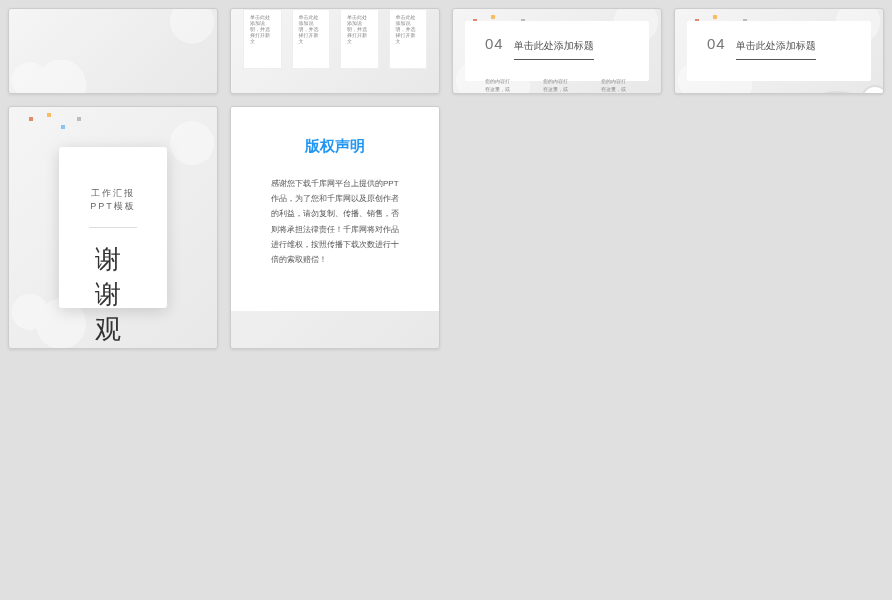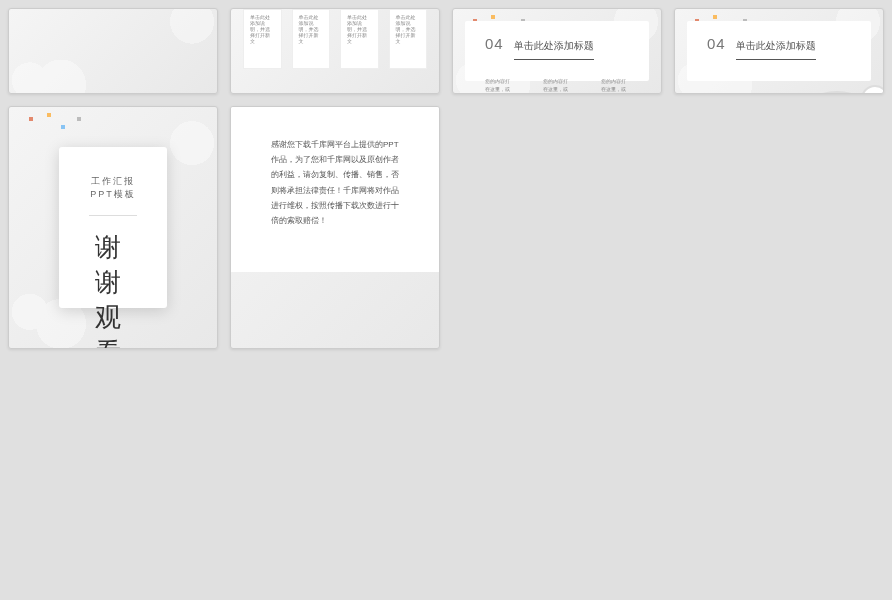--- a/index.html
+++ b/index.html
@@ -156,21 +156,21 @@
     
     .thanks-card {
       position: absolute;
       left: 50px;
       top: 40px;
       right: 50px;
       bottom: 40px;
       background: #fff;
       border-radius: 3px;
       box-shadow: 0 3px 15px rgba(0,0,0,0.15);
-      padding: 28px 30px;
+      padding: 40px 30px;
       text-align: center;
     }
     .thanks-sub1 { font-size: 9px; color: #666; letter-spacing: 2px; margin-bottom: 14px; }
     .thanks-main { font-size: 26px; color: #333; letter-spacing: 10px; margin-bottom: 16px; font-weight: 400; }
     .thanks-sub2 { font-size: 7px; color: #fff; background: #888; padding: 4px 8px; display: inline-block; letter-spacing: 1px; margin-bottom: 18px; }
     .thanks-sub3 { font-size: 7px; color: #999; }
     
     .copyright {
       padding: 30px 40px;
       background: #fff;
@@ -312,17 +312,18 @@
       <div class="thanks-sub1">工作汇报PPT模板</div>
       <div style="border-top:1px solid #ddd;margin-bottom:14px"></div>
       <div class="thanks-main">谢谢观看</div>
       <div class="thanks-sub2">商务汇报 / 工作报告 / 项目展示 / 工作总结</div>
       <div class="thanks-sub3">千库网</div>
     </div>
   </div>
 
   <div class="slide">
     <div class="copyright">
+      <div class="copyright-title">版权声明</div>
       <div class="copyright-text">感谢您下载千库网平台上提供的PPT作品，为了您和千库网以及原创作者的利益，请勿复制、传播、销售，否则将承担法律责任！千库网将对作品进行维权，按照传播下载次数进行十倍的索取赔偿！</div>
 
     </div>
   </div>
 </div>
 
 </body></html>

